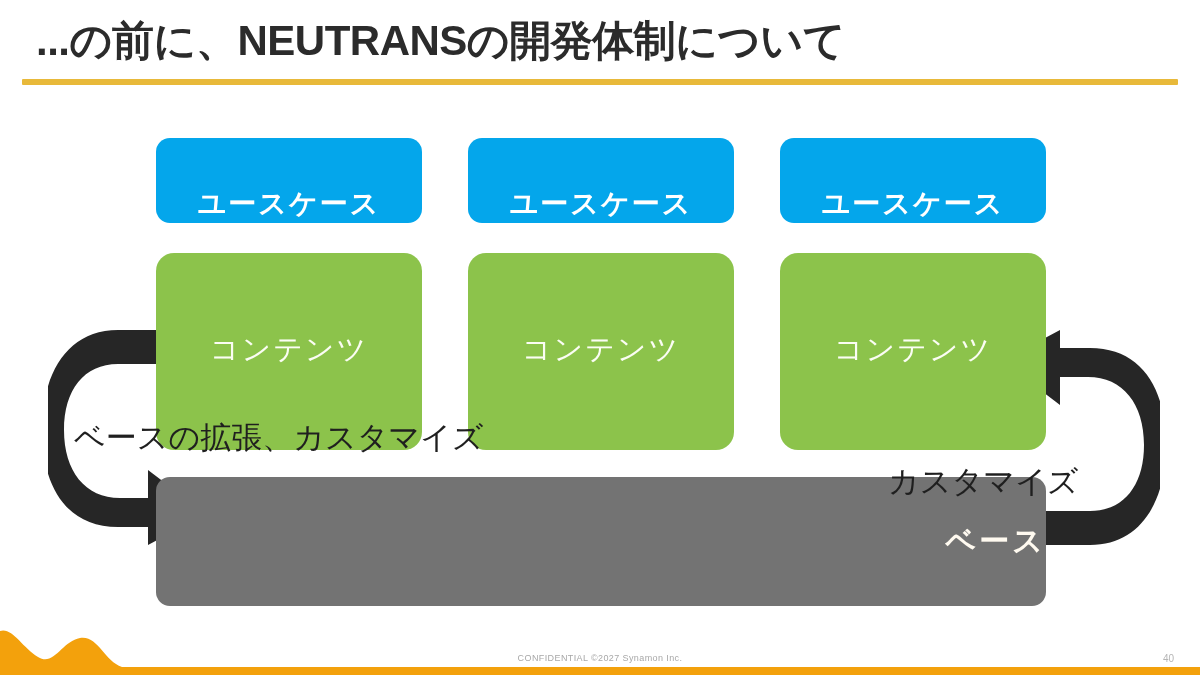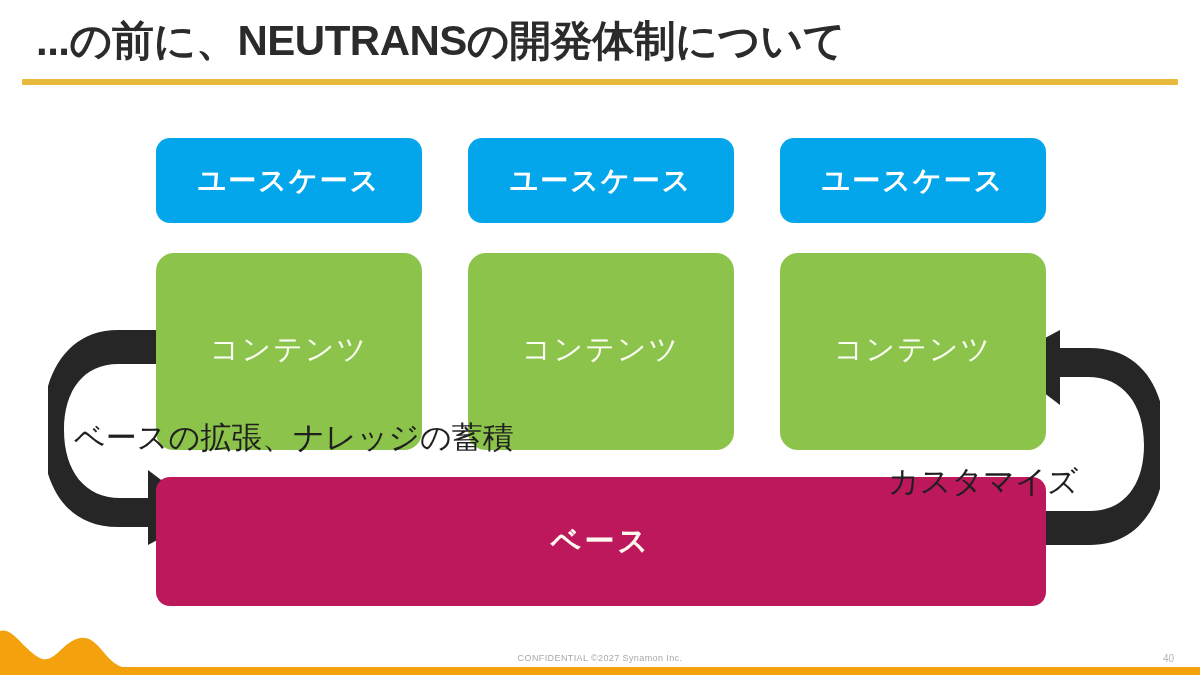--- a/index.html
+++ b/index.html
@@ -36,21 +36,21 @@
   }
 
   
   .usecase-box {
     position: absolute;
     top: 138px;
     height: 85px;
     background: #04a6eb;
     border-radius: 14px;
     display: flex;
-    align-items: center;
+    align-items: flex-end;
     justify-content: center;
     z-index: 3;
   }
   .usecase-label {
     color: #ffffff;
     font-size: 28px;
     font-weight: bold;
     letter-spacing: 2px;
     white-space: nowrap;
   }
@@ -79,25 +79,25 @@
   
   .col-1 { left: 156px; width: 266px; }
   .col-2 { left: 468px; width: 266px; }
   .col-3 { left: 780px; width: 266px; }
 
   
   #base-bar {
     position: absolute;
     left: 156px; top: 477px;
     width: 890px; height: 129px;
-    background: #be185d;
+    background: #737373;
     border-radius: 14px;
     display: flex;
     align-items: center;
-    justify-content: center;
+    justify-content: flex-end;
     z-index: 3;
   }
   #base-label {
     color: #fffaf0;
     font-size: 30px;
     font-weight: bold;
     letter-spacing: 3px;
     white-space: nowrap;
   }
 
@@ -212,21 +212,21 @@
                L 158 184
                L 100 215
                L 100 197
                L 70 197
                C 18 197 -6 156 -6 100
                C -6 44 19 0 70 0
                Z" fill="#262626" transform="translate(0,215) scale(1,-1)"></path>
     </g>
   </svg>
 
-  <div id="caption-left" class="arrow-caption">ベースの拡張、ナレッジの蓄積</div>
+  <div id="caption-left" class="arrow-caption">ベースの拡張、カスタマイズ</div>
   <div id="caption-right" class="arrow-caption">カスタマイズ</div>
 
   <div id="bottom-strip"></div>
   <svg id="bottom-blob" width="320" height="70" viewBox="0 0 320 70">
     <path d="M 0 26
              C 12 22 22 42 38 52
              C 54 62 62 36 80 33
              C 98 30 104 56 122 62
              C 132 65 150 66 170 66
              L 320 66

